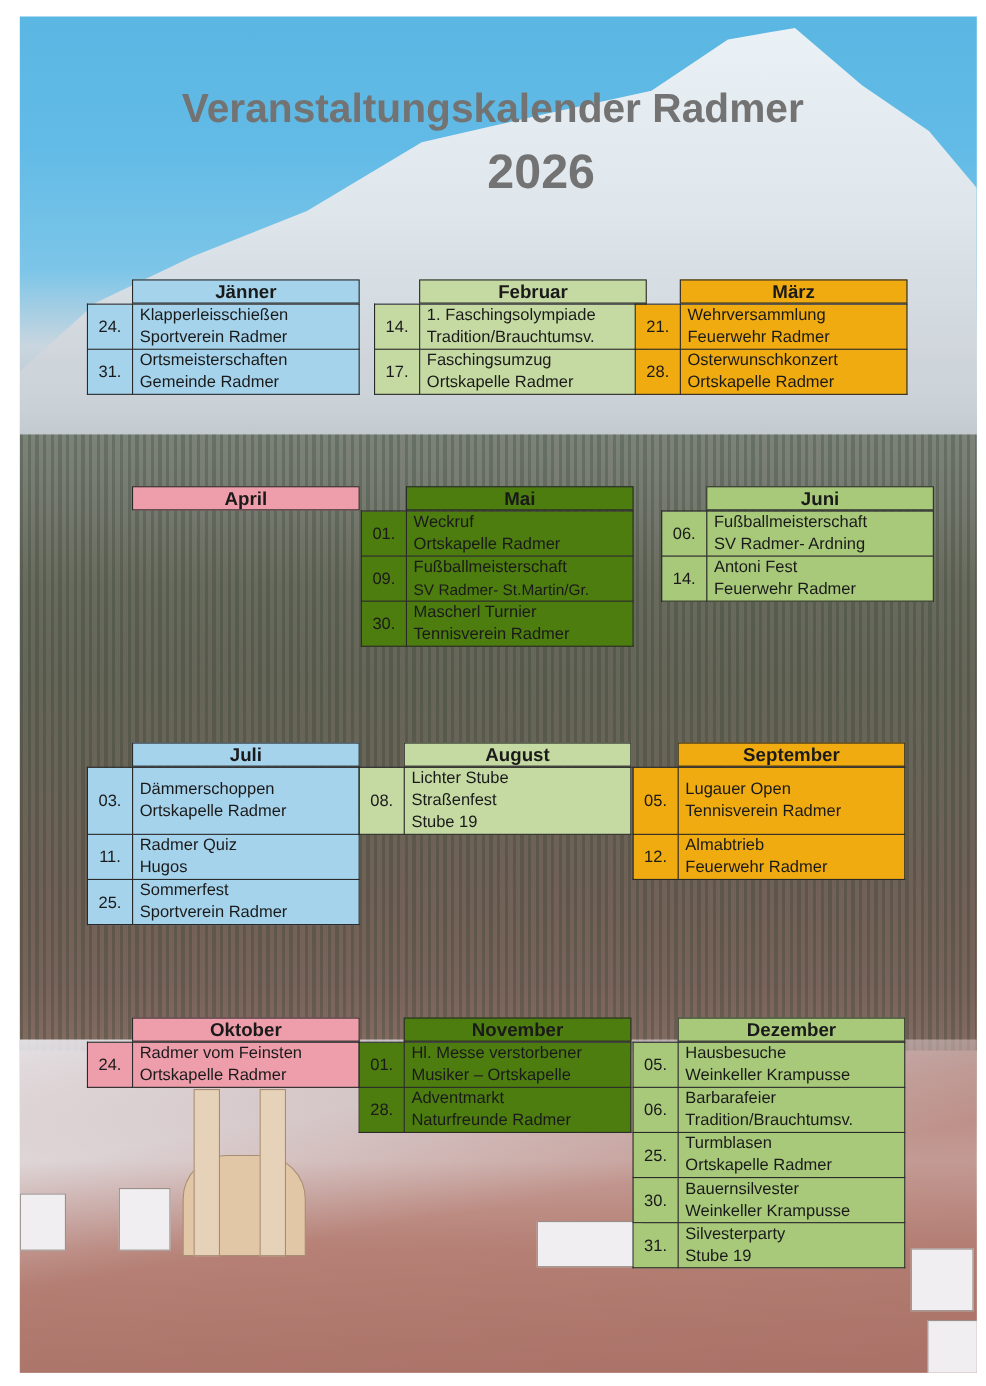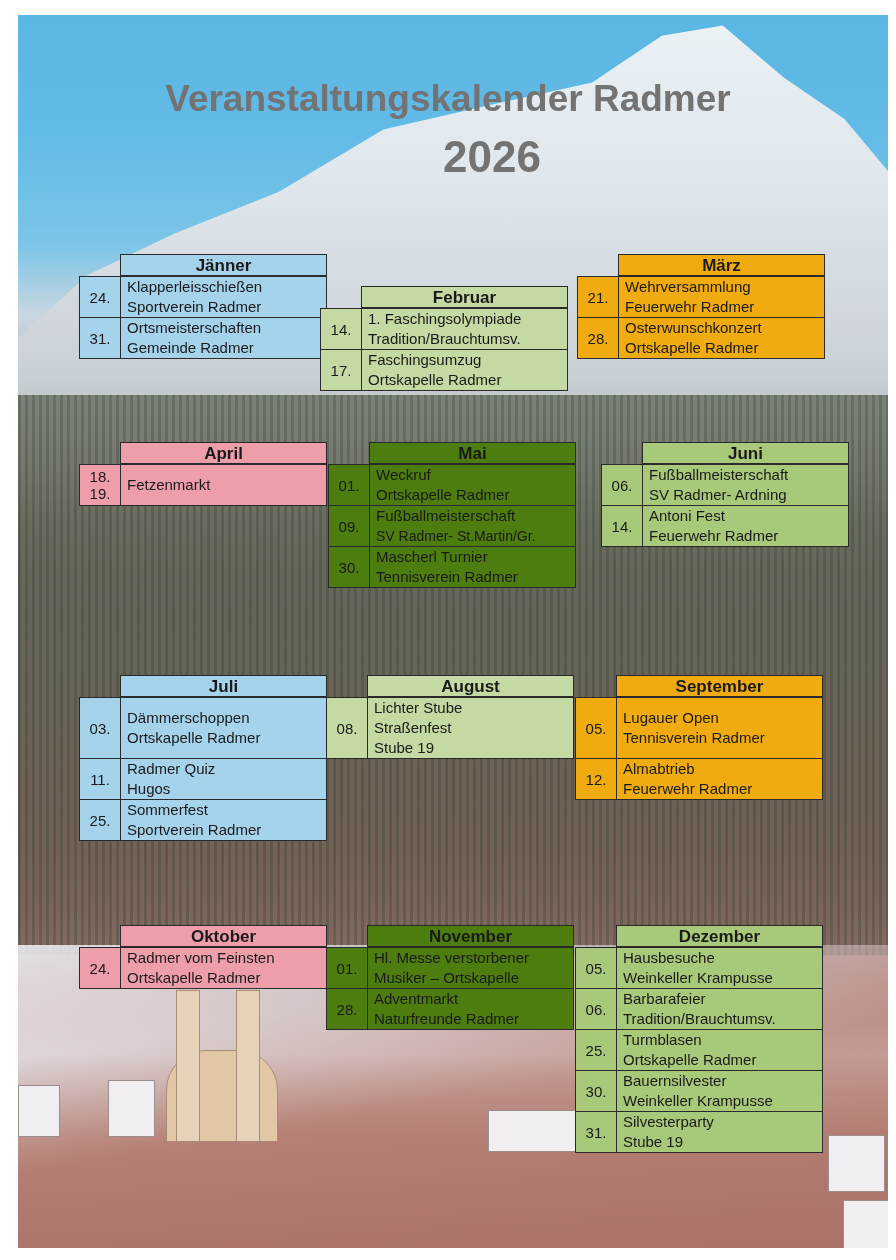--- a/index.html
+++ b/index.html
@@ -106,21 +106,21 @@
       <td class="day">31.</td>
       <td class="desc">
             <div>Ortsmeisterschaften</div>
             <div>Gemeinde Radmer</div>
           </td>
     </tr>
   </tbody>
     </table>
 </div>
 
-<div class="month lgreen" style="left:320px;top:254px;margin-top:32px;">
+<div class="month lgreen" style="left:340px;top:254px;">
   <div class="header">Februar</div>
   <table>
     <tbody>
         <tr style="height:41px;">
       <td class="day">14.</td>
       <td class="desc">
             <div>1. Faschingsolympiade</div>
             <div>Tradition/Brauchtumsv.</div>
           </td>
     </tr>
@@ -152,33 +152,20 @@
             <div>Osterwunschkonzert</div>
             <div>Ortskapelle Radmer</div>
           </td>
     </tr>
   </tbody>
     </table>
 </div>
 
 <div class="month pink" style="left:79px;top:442px;">
   <div class="header">April</div>
-  <table>
-    <tbody>
-        <tr style="height:41px;">
-      <td class="day">
-            <div>18.</div>
-            <div>19.</div>
-          </td>
-      <td class="desc">
-            <div>Fetzenmarkt</div>
-          </td>
-    </tr>
-  </tbody>
-    </table>
 </div>
 
 <div class="month lblue" style="left:328px;top:442px;">
   <div class="header">Mai</div>
   <table>
     <tbody>
         <tr style="height:41px;">
       <td class="day">01.</td>
       <td class="desc">
             <div>Weckruf</div>

